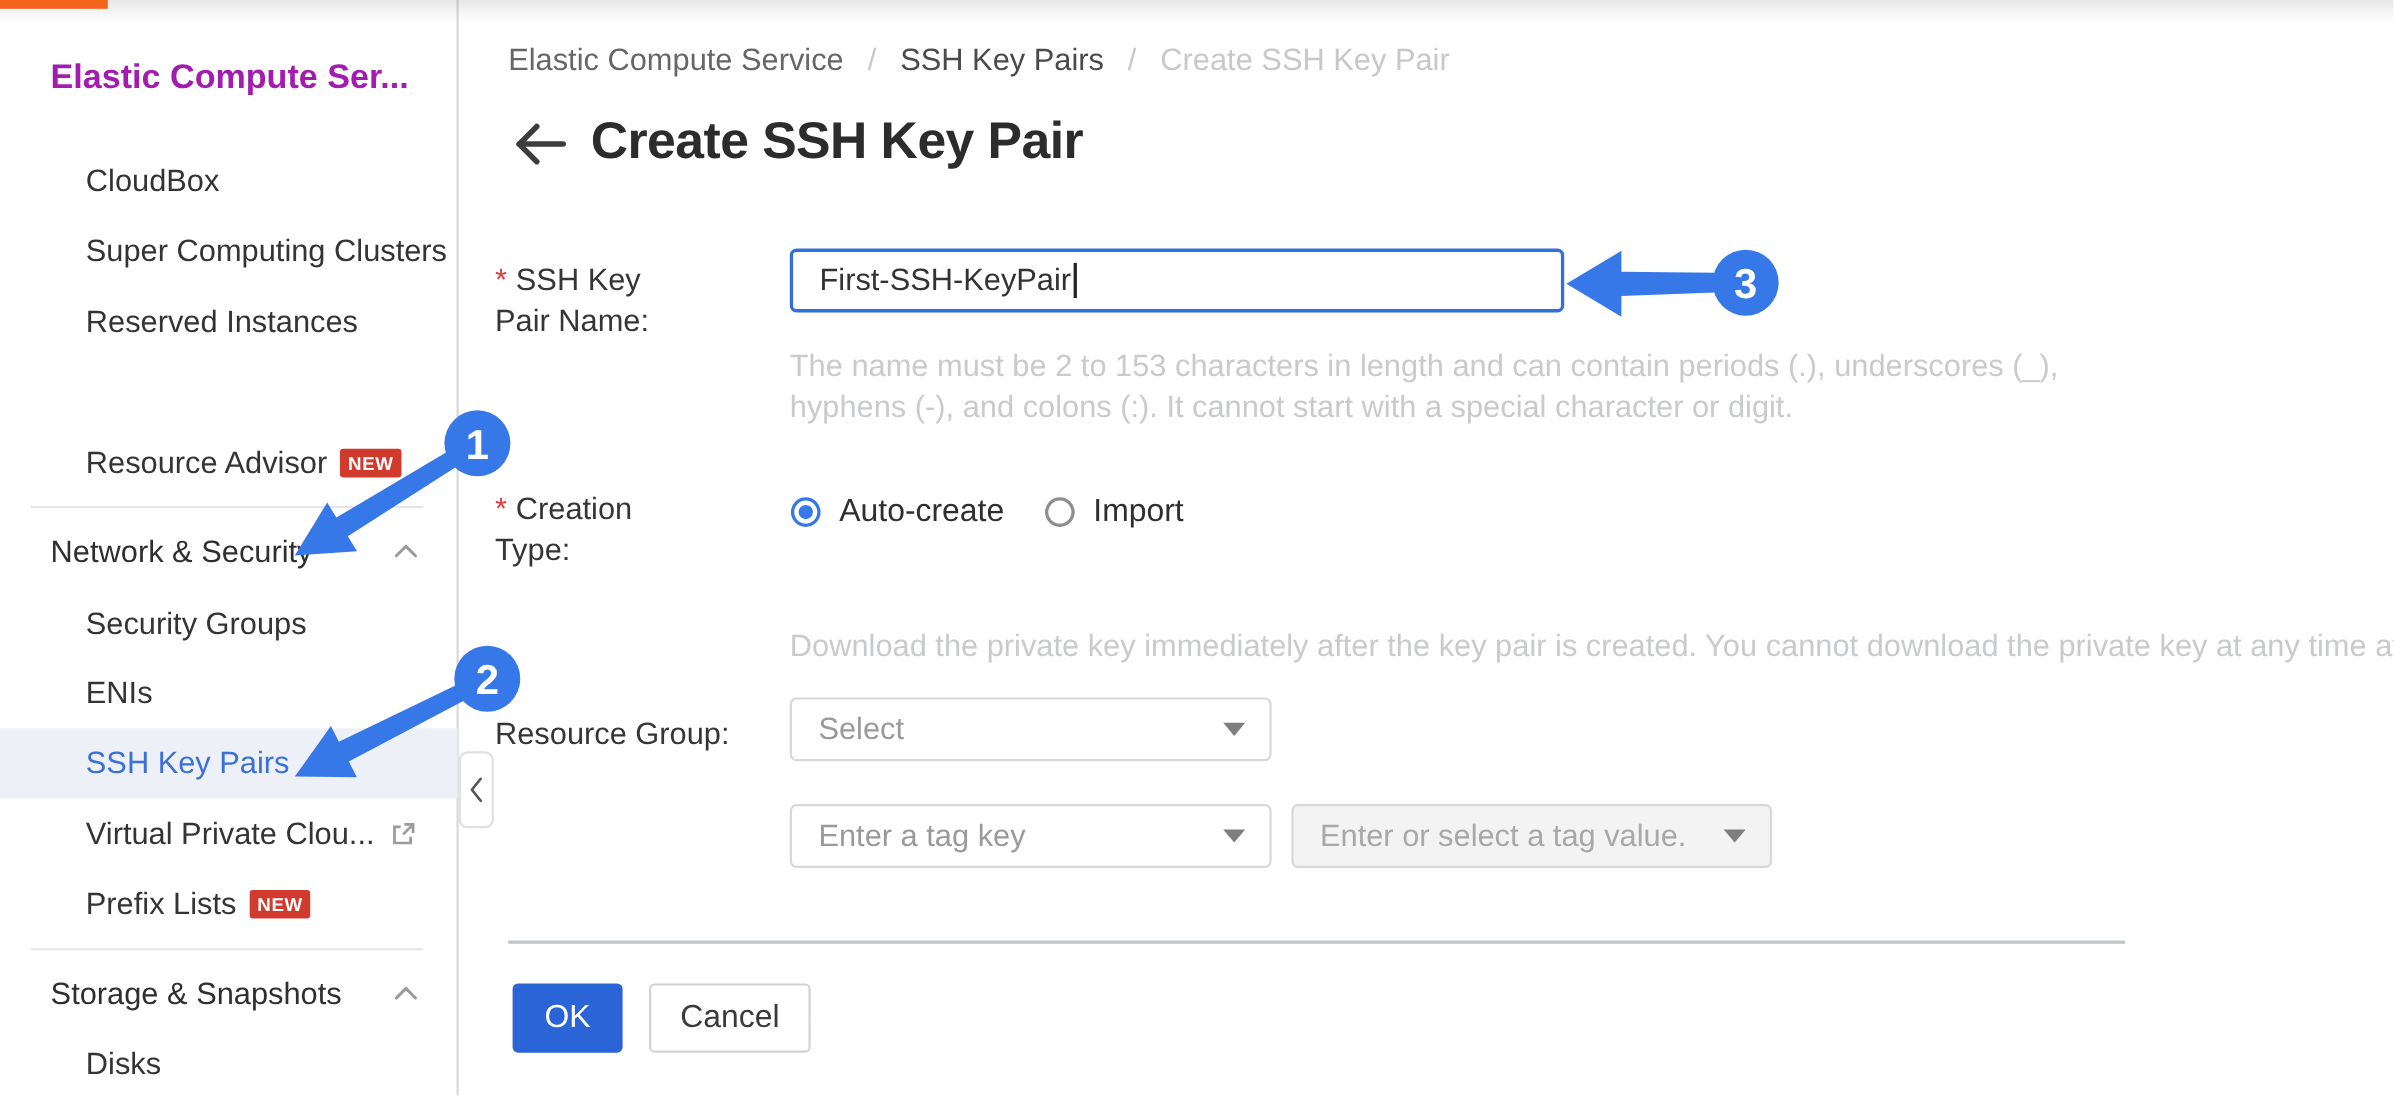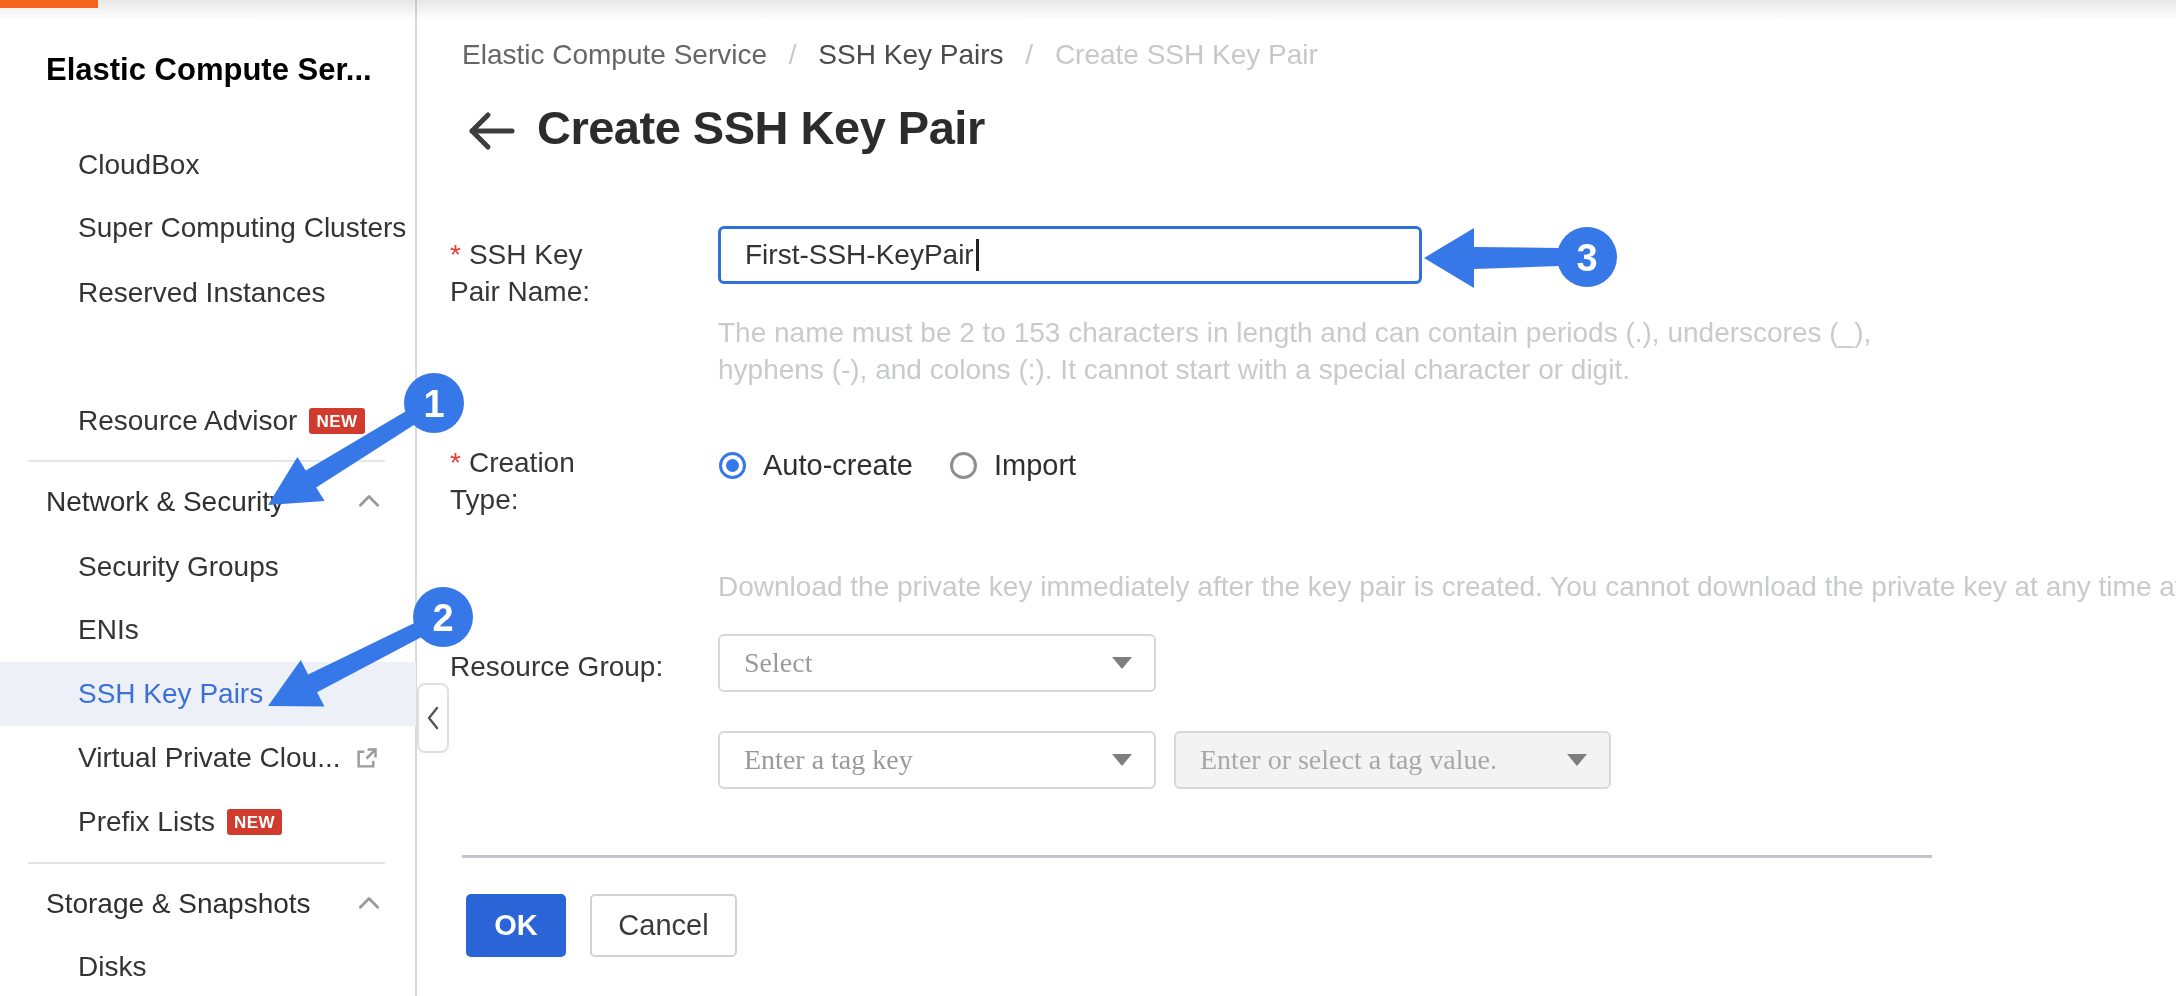--- a/index.html
+++ b/index.html
@@ -10,21 +10,21 @@
   #app{position:absolute;inset:0;width:2176px;height:996px;}
 
   
   .top-shade{position:absolute;left:0;top:0;width:2176px;height:20px;z-index:6;pointer-events:none;
     background:linear-gradient(to bottom,rgba(70,70,70,0.13),rgba(70,70,70,0));}
   .top-accent{position:absolute;left:0;top:0;width:98px;height:8px;background:#f4641c;z-index:7;}
 
   
   .sidebar{position:absolute;left:0;top:0;width:417px;height:996px;background:#fff;
     border-right:2px solid #d9d9d9;box-sizing:border-box;z-index:2;}
-  .side-title{position:absolute;left:46px;top:52px;font-size:31px;font-weight:700;color:#000000;white-space:nowrap;}
+  .side-title{position:absolute;left:46px;top:52px;font-size:31px;font-weight:700;color:#a21caf;white-space:nowrap;}
   .side-item{position:absolute;left:0;width:416px;height:64px;display:flex;align-items:center;
     padding-left:78px;box-sizing:border-box;font-size:28px;color:#343434;cursor:pointer;white-space:nowrap;}
   .side-item.section{padding-left:46px;padding-right:34px;justify-content:space-between;color:#2f2f2f;}
   .side-item.selected{background:#edf1f7;color:#3a70d8;}
   .side-divider{position:absolute;left:28px;width:357px;height:2px;background:#e5e5e5;}
   .badge{display:inline-block;margin-left:12px;background:#d03b2e;color:#fff;font-size:17px;font-weight:700;
     line-height:1;padding:5px 7px 4px;border-radius:3px;letter-spacing:0.5px;}
   .chev-up{width:26px;height:26px;flex:0 0 auto;}
   .ext-icon{width:27px;height:27px;margin-left:12px;flex:0 0 auto;}
 
@@ -57,31 +57,31 @@
   .radio-row{position:absolute;left:719px;top:449px;height:32px;display:flex;align-items:center;z-index:2;}
   .radio{width:27px;height:27px;border-radius:50%;box-sizing:border-box;position:relative;flex:0 0 auto;cursor:pointer;}
   .radio.sel{border:3px solid #3778e8;}
   .radio.sel::after{content:"";position:absolute;inset:4px;background:#3778e8;border-radius:50%;}
   .radio.unsel{border:3px solid #8f8f8f;background:#fff;}
   .radio-label{font-size:29px;color:#2f2f2f;margin-left:17px;cursor:pointer;}
   .radio-gap{width:37px;}
 
   .dropdown{position:absolute;height:58px;background:#fff;border:2px solid #d8d8d8;border-radius:6px;
     box-sizing:border-box;display:flex;align-items:center;padding:0 22px 0 24px;z-index:2;cursor:pointer;}
-  .dropdown .ph{font-size:28px;color:#9a9a9a;flex:1;white-space:nowrap;overflow:hidden;font-family:Liberation Serif, serif;}
+  .dropdown .ph{font-size:28px;color:#9a9a9a;flex:1;white-space:nowrap;overflow:hidden;}
   .dropdown.disabled{background:#f3f3f3;}
   .dropdown.disabled .ph{color:#a8a8a8;}
   .dd-caret{width:0;height:0;border-left:10px solid transparent;border-right:10px solid transparent;
     border-top:12px solid #7e7e7e;flex:0 0 auto;margin-left:12px;}
 
   .form-divider{position:absolute;left:462px;top:855px;width:1470px;height:3px;background:#c2c6ca;z-index:2;}
 
   .btn{position:absolute;top:894px;height:63px;border-radius:5px;box-sizing:border-box;display:flex;
     align-items:center;justify-content:center;font-size:29px;cursor:pointer;z-index:2;}
-  .btn-ok{left:466px;width:100px;background:#2b64d6;color:#fff;font-weight:700;}
+  .btn-ok{left:466px;width:100px;background:#2b64d6;color:#fff;font-weight:400;}
   .btn-cancel{left:590px;width:147px;background:#fff;border:2px solid #d2d2d2;color:#3a3a3a;}
 
   
   .annot{position:absolute;left:0;top:0;width:2176px;height:996px;z-index:50;pointer-events:none;}
   .annot text{font-family:"Liberation Sans",sans-serif;font-size:38px;font-weight:700;fill:#fff;}
 </style>
 </head>
 <body>
 
 <div id="app">

